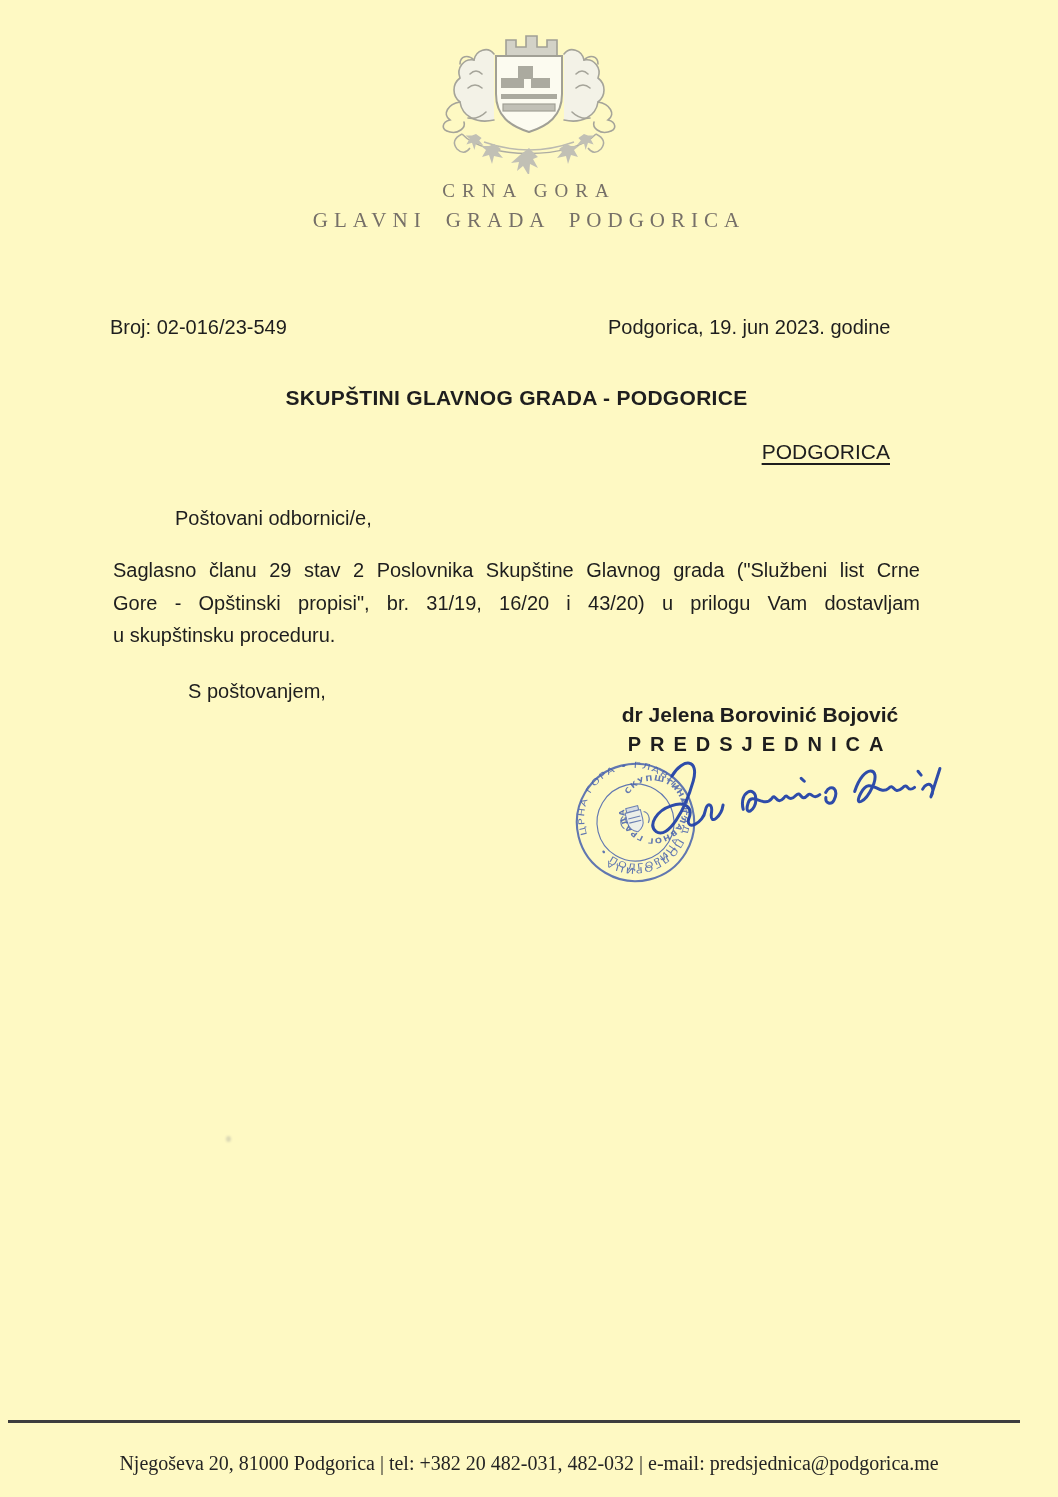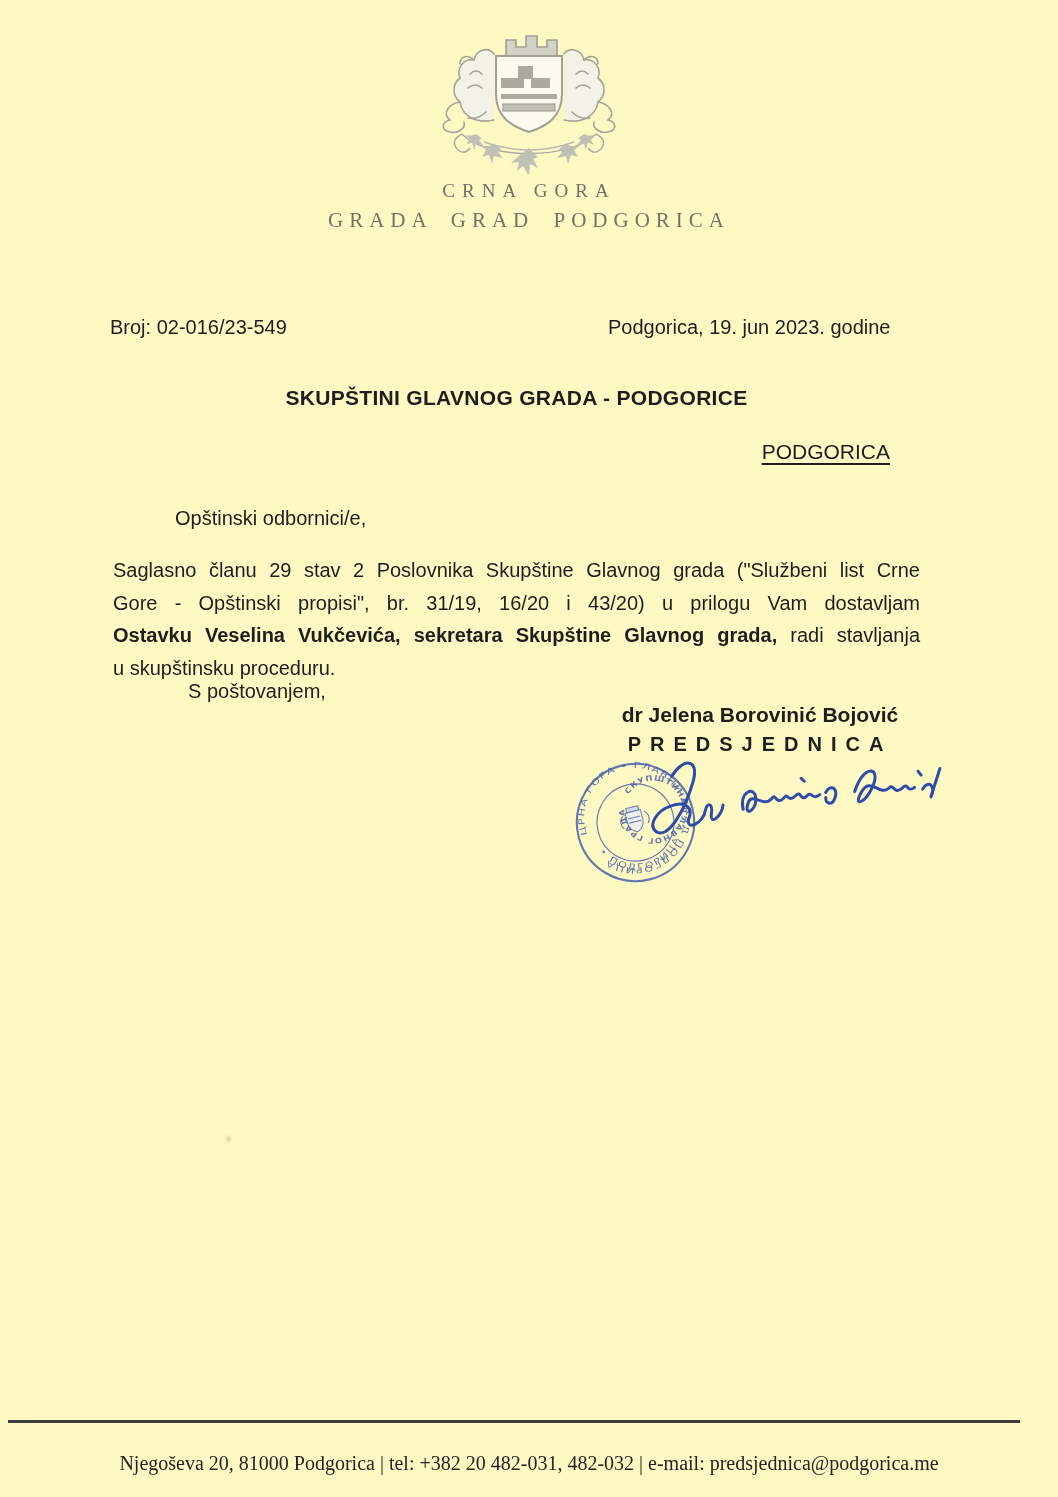--- a/index.html
+++ b/index.html
@@ -93,34 +93,33 @@
     <g fill="#b2b2b2" stroke="none">
       <path d="M105,126 l9,9 l-5,2 l5,9 l-8,-4 l-1,12 l-6,-10 l-6,5 l2,-9 l-8,1 l9,-8 z"></path>
       <path transform="translate(70,122)" d="M0,0 l7,5 l-3,3 l5,6 l-9,-2 l-2,8 l-3,-9 l-7,2 l4,-7 l-5,-4 l8,0 z"></path>
       <path transform="translate(142,122) scale(-1,1)" d="M0,0 l7,5 l-3,3 l5,6 l-9,-2 l-2,8 l-3,-9 l-7,2 l4,-7 l-5,-4 l8,0 z"></path>
       <path transform="translate(52,112) scale(.8)" d="M0,0 l7,5 l-3,3 l5,6 l-9,-2 l-2,8 l-3,-9 l-7,2 l4,-7 l-5,-4 l8,0 z"></path>
       <path transform="translate(160,112) scale(-.8,.8)" d="M0,0 l7,5 l-3,3 l5,6 l-9,-2 l-2,8 l-3,-9 l-7,2 l4,-7 l-5,-4 l8,0 z"></path>
     </g>
   </svg>
 
   <div class="abs lh-line lh-country">CRNA GORA</div>
-  <div class="abs lh-line lh-city">GRADA GRAD PODGORICA</div>
+  <div class="abs lh-line lh-city">GLAVNI GRADA PODGORICA</div>
 
   <div class="abs ref-number">Broj: 02-016/23-549</div>
   <div class="abs ref-date">Podgorica, 19. jun 2023. godine</div>
 
   <div class="abs recipient-title">SKUPŠTINI GLAVNOG GRADA - PODGORICE</div>
   <div class="abs recipient-city">PODGORICA</div>
 
-  <div class="abs salutation">Opštinski odbornici/e,</div>
+  <div class="abs salutation">Poštovani odbornici/e,</div>
 
   <div class="abs paragraph">
     <div class="pline">Saglasno članu 29 stav 2 Poslovnika Skupštine Glavnog grada ("Službeni list Crne</div>
     <div class="pline">Gore - Opštinski propisi", br. 31/19, 16/20 i 43/20) u prilogu Vam dostavljam</div>
-    <div class="pline"><span class="b">Ostavku Veselina Vukčevića, sekretara Skupštine Glavnog grada,</span><span> radi stavljanja</span></div>
     <div class="pline last">u skupštinsku proceduru.</div>
   </div>
 
   <div class="abs closing">S poštovanjem,</div>
 
   <div class="abs sig-name">dr Jelena Borovinić Bojović</div>
   <div class="abs sig-title">PREDSJEDNICA</div>
 
   <svg class="abs stamp" viewBox="0 0 200 200" xmlns="http://www.w3.org/2000/svg">
     <defs>

